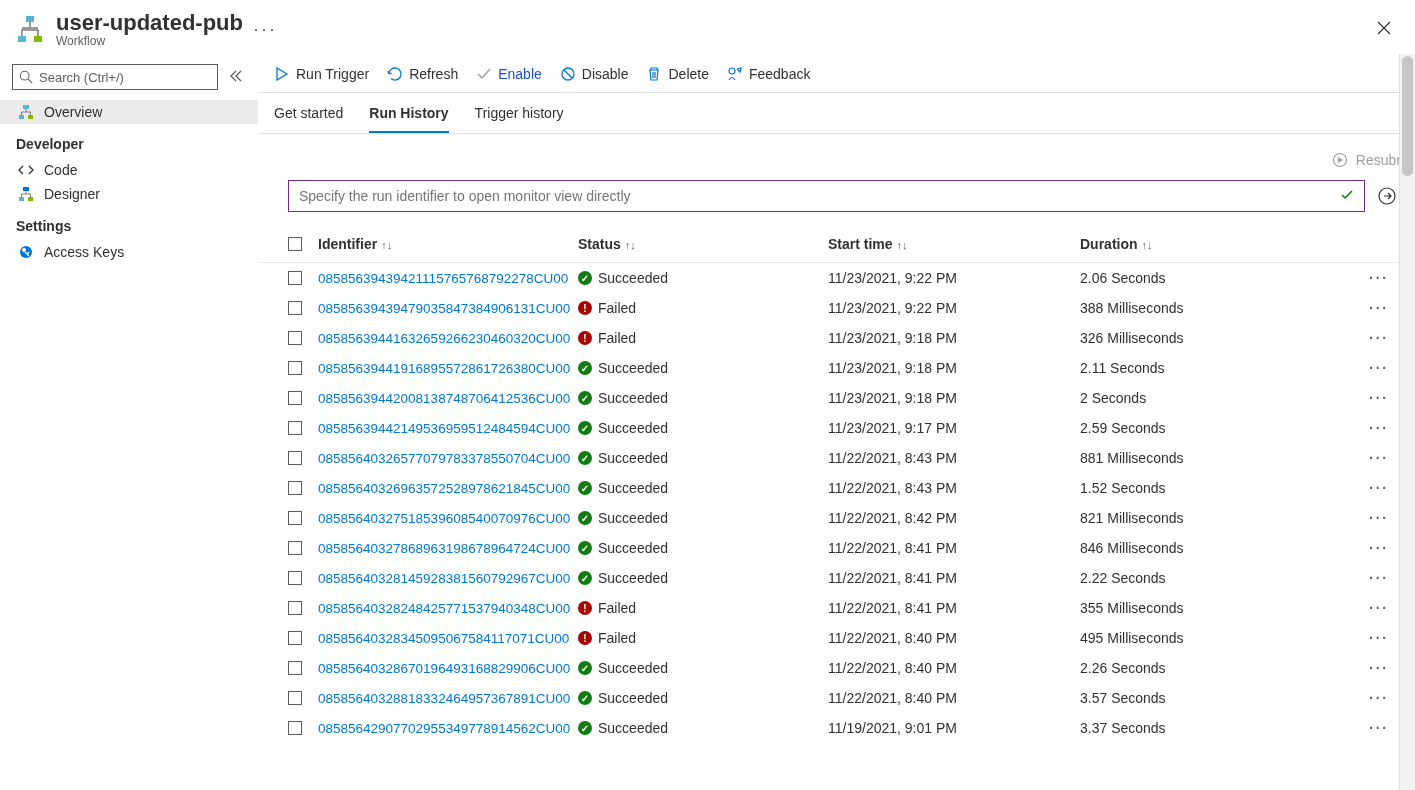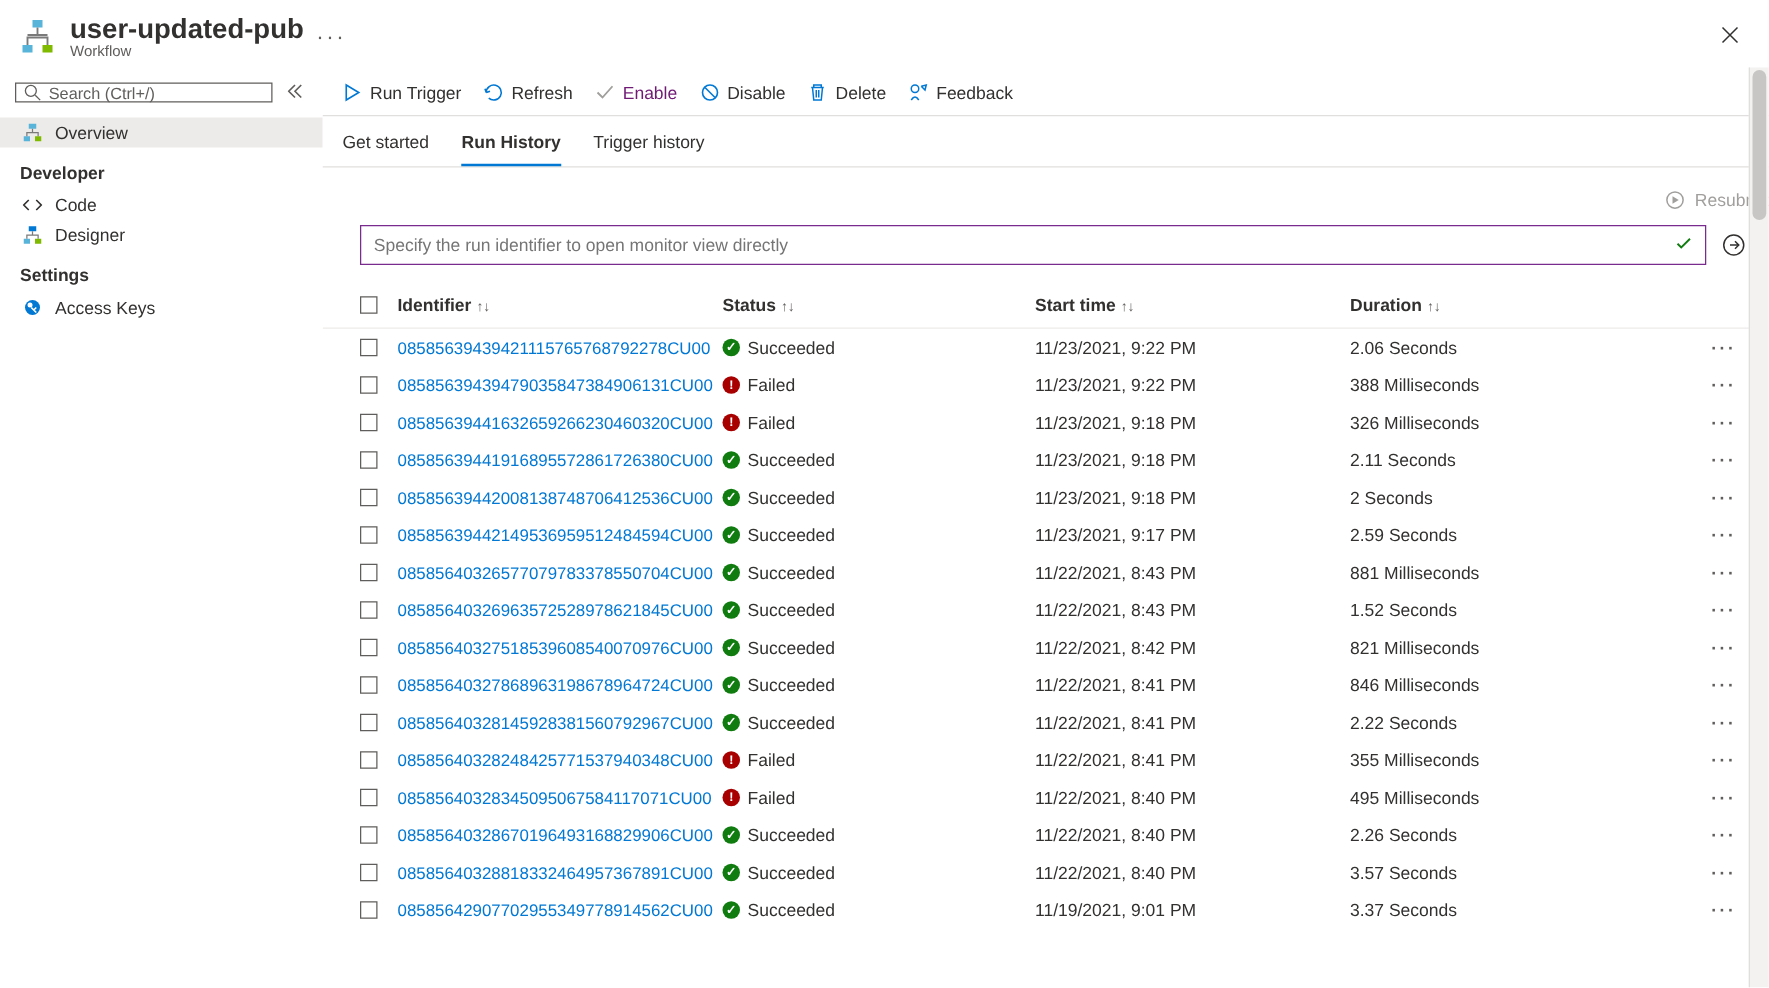--- a/index.html
+++ b/index.html
@@ -9,34 +9,34 @@
 .header-icon { width: 32px; height: 32px; margin-right: 10px; display: flex; align-items: center; justify-content: center; }
 .header-title { font-size: 22px; font-weight: 600; }
 .header-sub { font-size: 12px; color: #605e5c; margin-top: -2px; }
 .header-more { margin-left: 10px; font-size: 18px; color: #605e5c; cursor: pointer; letter-spacing: 2px; }
 .header-close { margin-left: auto; font-size: 18px; color: #605e5c; cursor: pointer; padding: 4px 8px; }
 
 .body-wrap { display: flex; height: calc(100% - 54px); }
 
 .sidebar { width: 258px; flex-shrink: 0; border-right: none; padding: 0; }
 .search-row { display: flex; align-items: center; padding: 8px 12px 10px 12px; gap: 8px; }
-.search-box { flex: 1; display: flex; align-items: center; border: 1px solid #605e5c; height: 16px; padding: 0 6px; font-size: 13px; color: #605e5c; }
+.search-box { flex: 1; display: flex; align-items: center; border: 1px solid #605e5c; height: 26px; padding: 0 6px; font-size: 13px; color: #605e5c; }
 .search-box svg { margin-right: 6px; flex-shrink: 0; }
 .collapse-btn { font-size: 14px; color: #605e5c; cursor: pointer; padding: 2px 4px; }
 
 .nav-item { display: flex; align-items: center; padding: 4px 18px; font-size: 14px; cursor: pointer; gap: 10px; }
 .nav-item.active { background: #edebe9; }
 .nav-section { font-size: 14px; font-weight: 600; padding: 12px 16px 6px 16px; color: #323130; }
 
 .icon-box { width: 16px; height: 16px; display: inline-flex; align-items: center; justify-content: center; flex-shrink: 0; }
 
 .main { flex: 1; display: flex; flex-direction: column; overflow: hidden; position: relative; }
 .toolbar { display: flex; align-items: center; gap: 18px; padding: 10px 16px; border-bottom: 1px solid #e1dfdd; font-size: 14px; }
 .toolbar-item { display: flex; align-items: center; gap: 6px; cursor: pointer; color: #323130; }
-.toolbar-item.disabled { color: #701a75; cursor: default; }
+.toolbar-item.disabled { color: #1d4ed8; cursor: default; }
 .toolbar-item svg { flex-shrink: 0; }
 
 .tabs { display: flex; gap: 26px; padding: 0 16px; border-bottom: 1px solid #e1dfdd; }
 .tab { padding: 12px 0 10px 0; font-size: 14px; cursor: pointer; border-bottom: 2px solid transparent; color: #323130; }
 .tab.active { border-bottom-color: #0078d4; font-weight: 600; }
 
 .content { flex: 1; overflow-y: auto; padding: 18px 0 0 0; }
 
 .resubmit-row { display: flex; align-items: center; gap: 8px; padding: 0 0 12px 34px; color: #a19f9d; font-size: 14px; justify-content: flex-end; }
 

